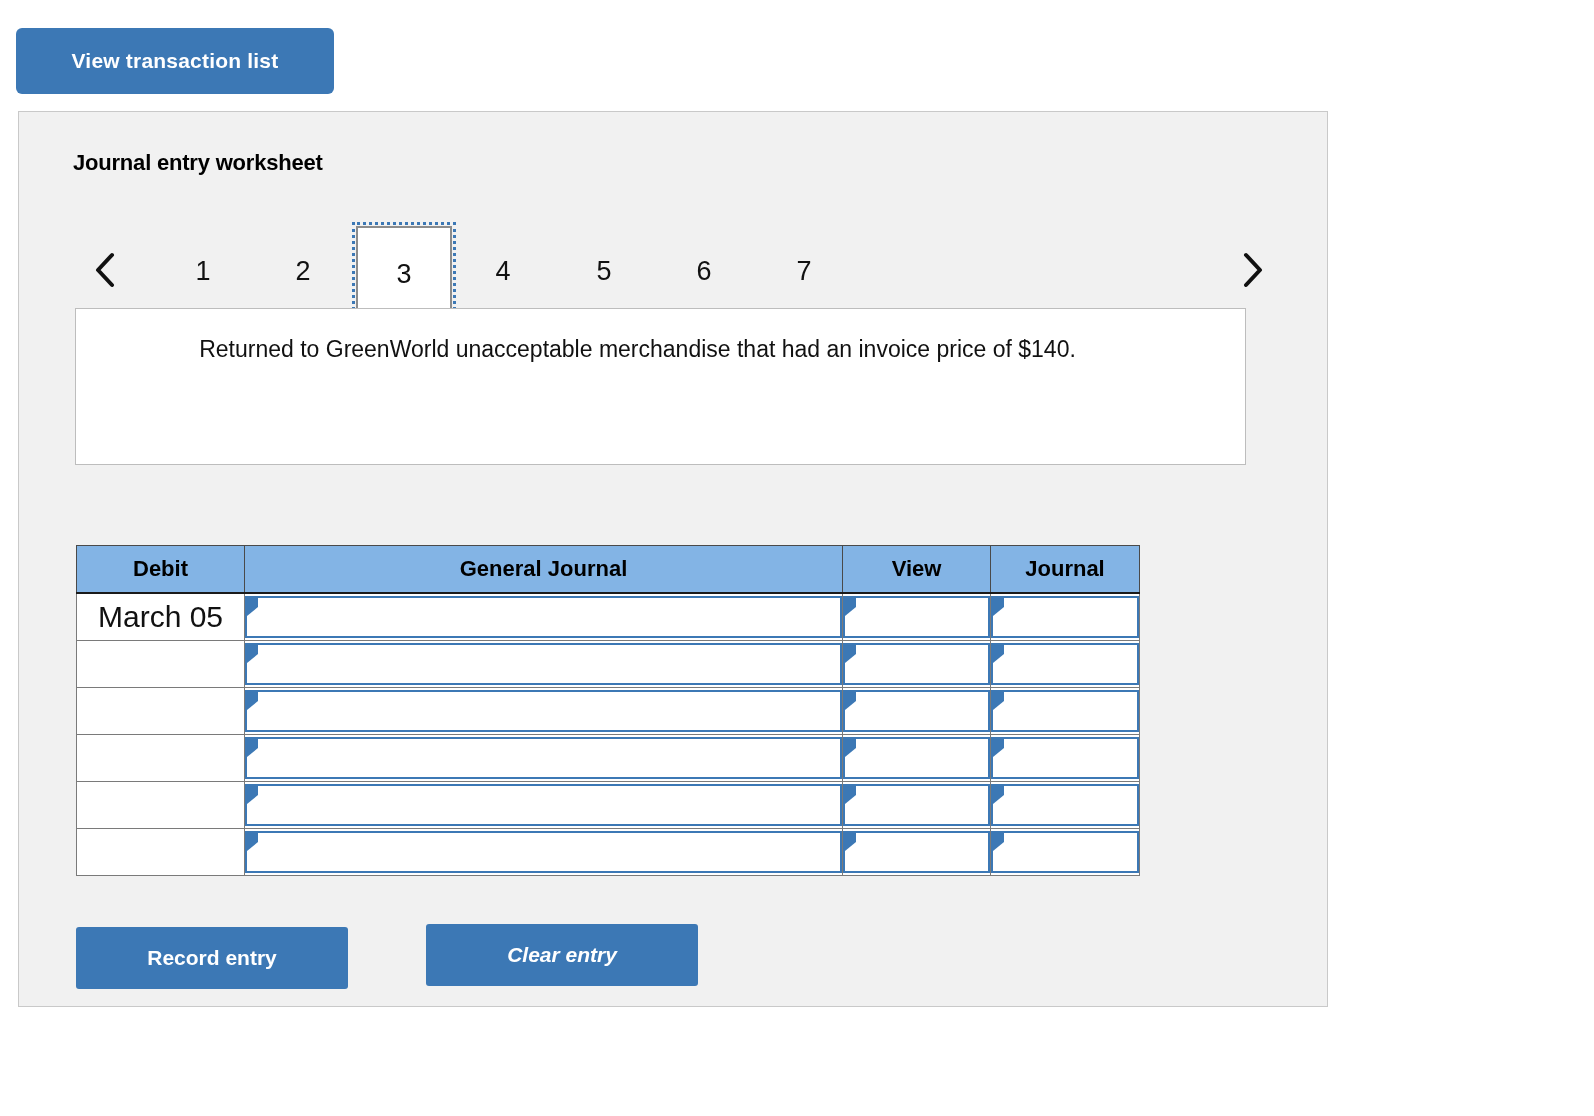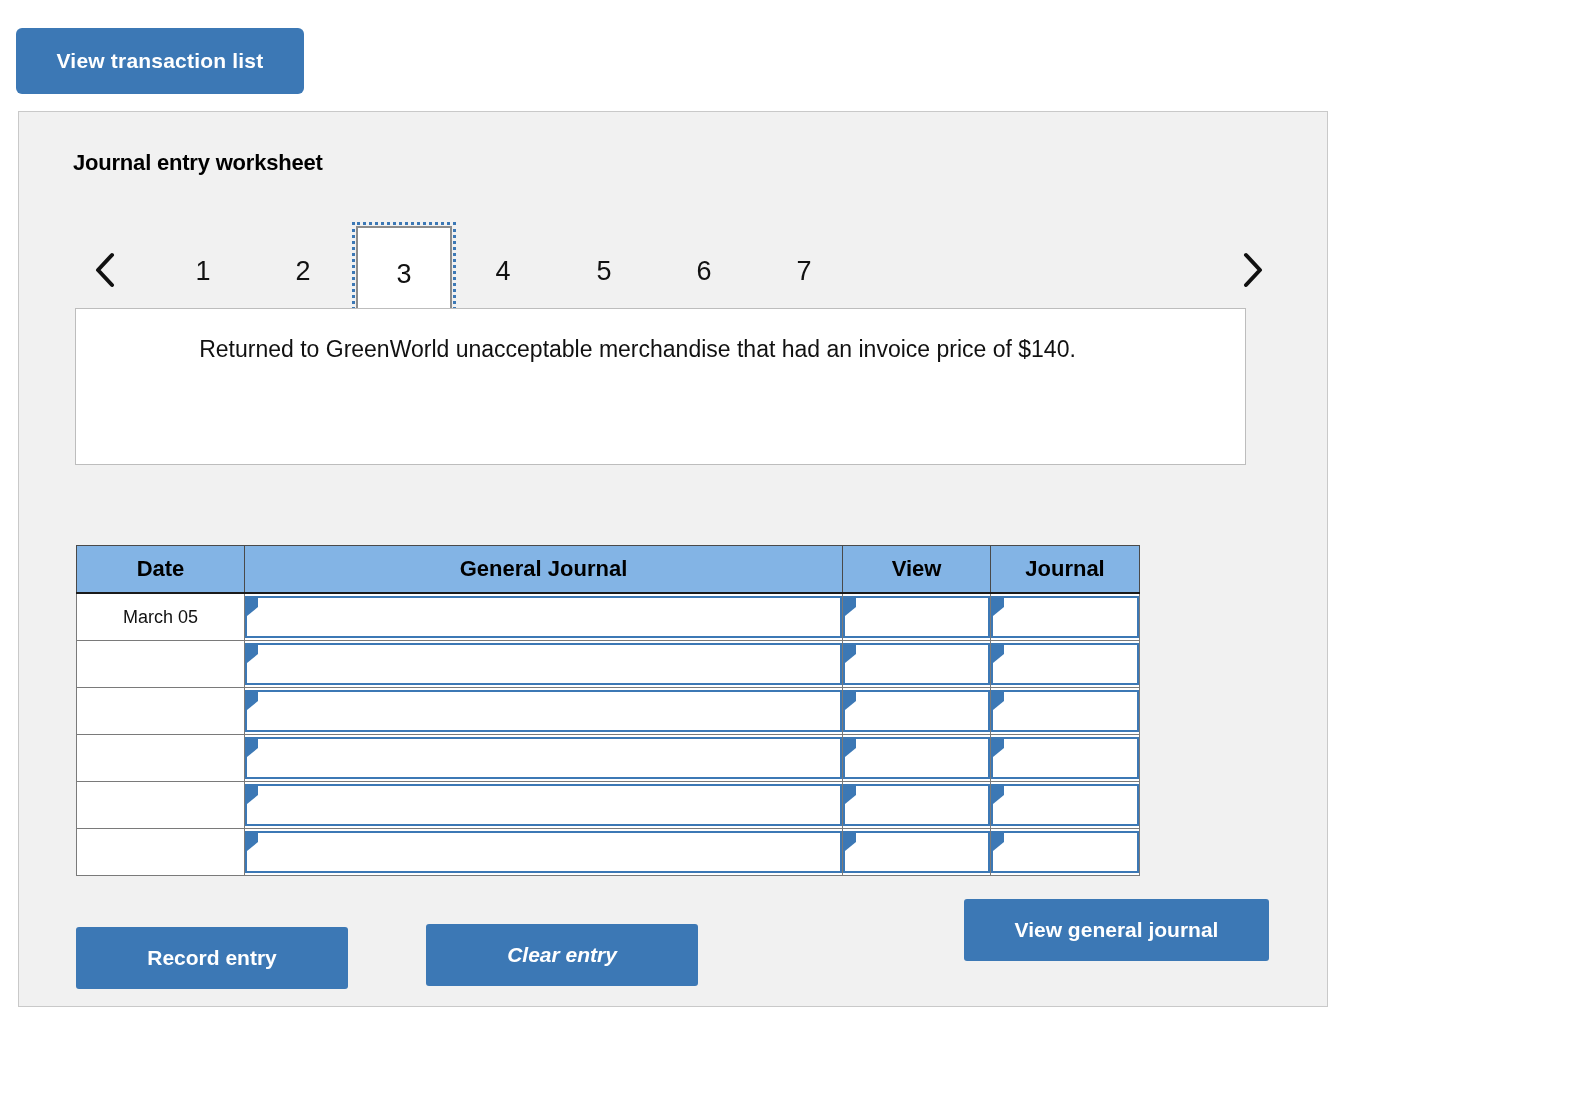--- a/index.html
+++ b/index.html
@@ -18,21 +18,21 @@
     height: 1116px;
     background: #ffffff;
     overflow: hidden;
   }
 
   
   .view-transaction-btn {
     position: absolute;
     left: 16px;
     top: 28px;
-    width: 288px;
+    width: 318px;
     height: 66px;
     background: #3c78b5;
     border: none;
     border-radius: 6px;
     color: #ffffff;
     font-family: "Liberation Sans", sans-serif;
     font-size: 21px;
     font-weight: bold;
     letter-spacing: 0.2px;
     cursor: pointer;
@@ -175,21 +175,21 @@
   .jtable td {
     border: 1px solid #7a7a7a;
     height: 46px;
     padding: 0;
     background: #ffffff;
     vertical-align: middle;
   }
 
   .date-cell {
     text-align: center;
-    font-size: 18px;
+    font-size: 30px;
     color: #111111;
   }
 
   .cell-input {
     position: relative;
     border: 2px solid #3c78b5;
     background: #ffffff;
     height: 42px;
     margin: 0;
     box-sizing: border-box;
@@ -272,21 +272,21 @@
 
     <table class="jtable">
       <colgroup>
         <col class="col-date">
           <col class="col-gj">
           <col class="col-debit">
           <col class="col-credit">
       </colgroup>
       <thead>
         <tr>
-          <th>Date</th>
+          <th>Debit</th>
           <th>General Journal</th>
           <th>View</th>
           <th>Journal</th>
         </tr>
       </thead>
       <tbody>
         <tr>
           <td class="date-cell">March 05</td>
           <td class="td-input">
             <div class="cell-input"></div>
@@ -358,16 +358,15 @@
             <div class="cell-input"></div>
           </td>
         </tr>
       </tbody>
     </table>
 
     <button class="btn btn-record">Record entry</button>
 
     <button class="btn btn-clear">Clear entry</button>
 
-    <button class="btn btn-viewgj">View general journal</button>
 
   </div>
 </div>
 
 </body></html>

